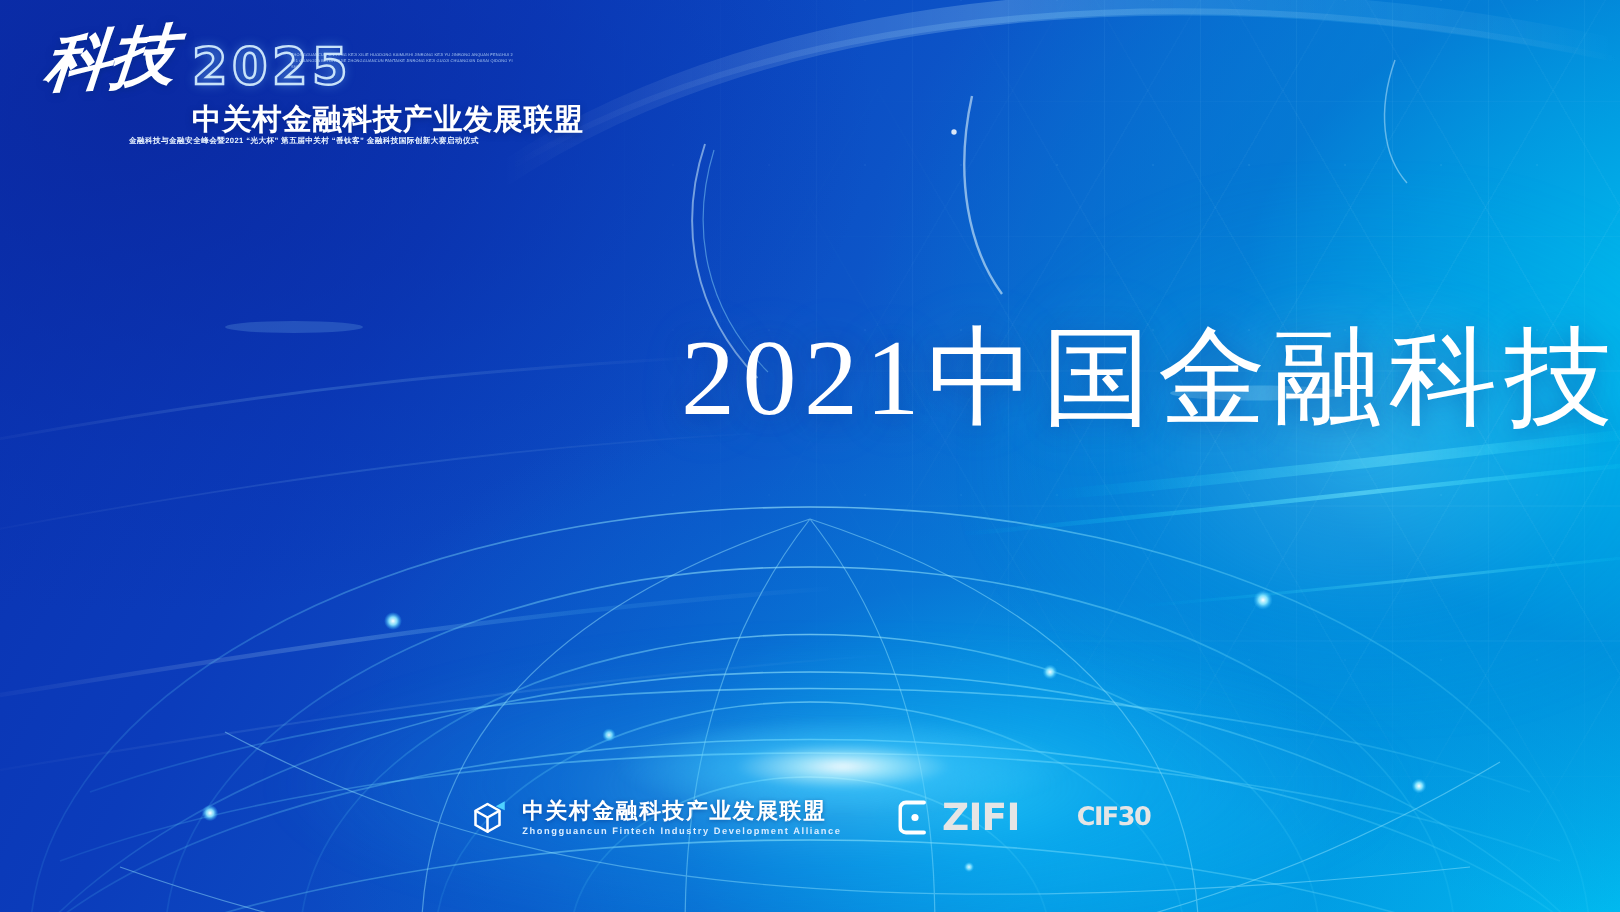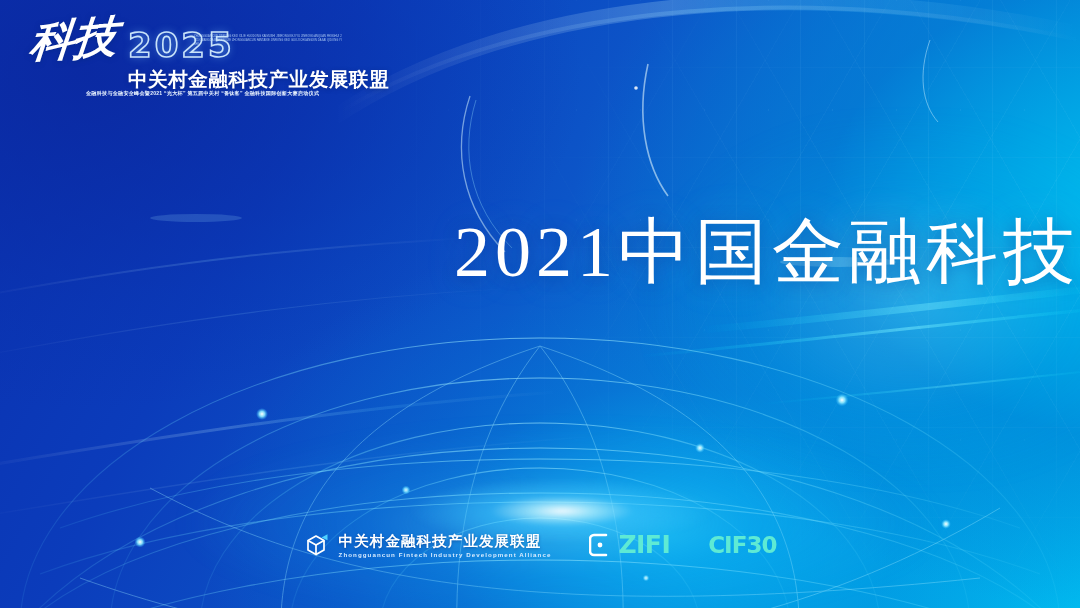--- a/index.html
+++ b/index.html
@@ -131,24 +131,24 @@
     font-family:"DejaVu Sans","Liberation Sans",sans-serif;
     color:#ffffff;font-weight:700;font-size:14.5px;letter-spacing:1.1px;line-height:17px;
     text-shadow:0 1px 3px rgba(0,35,110,.45);white-space:nowrap;
   }
   .logo-en{
     color:#d8ecff;font-size:6.2px;letter-spacing:1.05px;line-height:9px;
     white-space:nowrap;font-weight:600;text-transform:none;
   }
   .wordmark{
     font-family:"DejaVu Sans","Liberation Sans",sans-serif;
-    font-weight:700;color:#5eead4;white-space:nowrap;
+    font-weight:700;color:#e5e5e5;white-space:nowrap;
   }
   .wm-zifi{font-size:25px;letter-spacing:-0.5px;line-height:26px;}
-  .wm-cif{font-size:23px;letter-spacing:-1px;line-height:24px;}
+  .wm-cif{font-size:17px;letter-spacing:-1px;line-height:24px;}
 </style>
 </head>
 <body>
 
 <div id="poster">
 
   <div class="bg bg-base"></div>
   <div class="bg bg-hex"></div>
   <div class="bg bg-hex2"></div>
 

